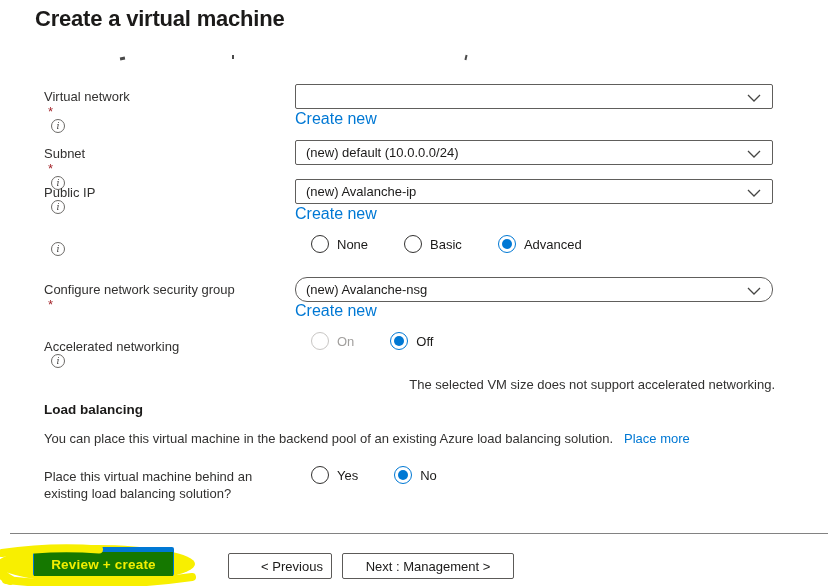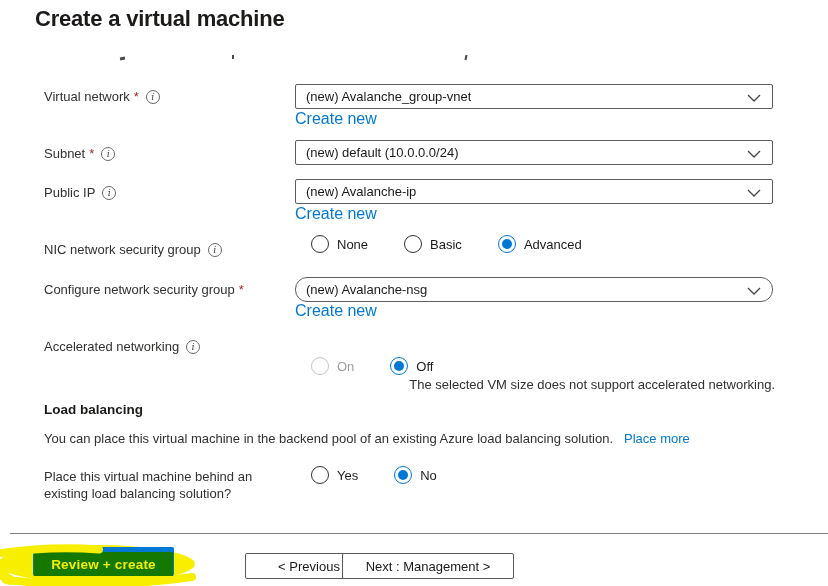--- a/index.html
+++ b/index.html
@@ -4,21 +4,21 @@
 <style>
   * { margin:0; padding:0; box-sizing:border-box; }
   html,body { background:#fff; }
   body { width:828px; height:586px; font-family:"Liberation Sans",sans-serif; }
   .page { position:relative; width:828px; height:586px; background:#fff; color:#323130; overflow:hidden; }
 
   .title { position:absolute; left:35px; top:6px; font-size:22px; font-weight:700; color:#1b1a19; letter-spacing:-0.2px; }
 
   .remnant { position:absolute; background:#4a4a4a; }
 
-  .flabel { position:absolute; left:44px; font-size:13px; color:#323130; display:flex; align-items:center; white-space:nowrap; }
+  .flabel { position:absolute; left:44px; font-size:13px; color:#323130; display:flex; align-items:flex-start; white-space:nowrap;flex-direction:column; }
   .req { color:#a4262c; margin-left:4px; font-size:13px; }
   .info { display:inline-flex; width:14px; height:14px; border:1px solid #6b6966; border-radius:50%;
           font-size:9.5px; line-height:1; align-items:center; justify-content:center; color:#494847;
           font-family:"DejaVu Serif",serif; font-style:italic; margin-left:7px; flex:none; cursor:default; }
 
   .select { position:absolute; left:295px; width:478px; height:25px; border:1px solid #605e5c; border-radius:2px;
             background:#fff; display:flex; align-items:center; padding:0 32px 0 10px; font-size:13px;
             color:#1b1a19; cursor:pointer; }
   .select .chev { position:absolute; right:11px; top:9px; }
   .select-text { overflow:hidden; white-space:nowrap; }
@@ -38,21 +38,21 @@
   .section-h { position:absolute; left:44px; top:402px; font-size:13.5px; font-weight:700; color:#1b1a19; }
   .desc { position:absolute; left:44px; top:431px; font-size:13px; color:#323130; white-space:nowrap; }
   .desc a { color:#0078d4; text-decoration:none; margin-left:11px; cursor:pointer; }
 
   .question { position:absolute; left:44px; top:468px; width:250px; font-size:13px; line-height:17px; color:#323130; }
 
   .divider { position:absolute; left:10px; right:0; top:533px; border-top:1px solid #828282; }
 
   .btn { position:absolute; top:553px; height:26px; background:#fff; border:1px solid #5c5a58; border-radius:2px;
          font-size:13px; color:#1b1a19; font-family:"Liberation Sans",sans-serif; cursor:pointer; }
-  .btn-prev { left:245px; width:104px;padding-left:24px; }
+  .btn-prev { left:228px; width:104px;padding-left:24px; }
   .btn-next { left:342px; width:172px; }
 
   .annot-wrap { position:absolute; left:0; top:540px; width:210px; height:46px; cursor:pointer; }
   .annot-svg { position:absolute; left:0; top:0; width:210px; height:46px; }
   .annot-text { position:absolute; left:33px; top:13px; width:141px; height:23px; line-height:23px; text-align:center;
                 font-weight:700; font-size:13.5px; color:#f2ee00; letter-spacing:0.2px; }
 </style>
 </head>
 <body>
 
@@ -63,21 +63,20 @@
   <div class="remnant" style="left:120px;top:57px;width:5px;height:3px;transform:rotate(-10deg);"></div>
   <div class="remnant" style="left:232px;top:55px;width:2px;height:4px;"></div>
   <div class="remnant" style="left:465px;top:55px;width:2px;height:5px;transform:rotate(14deg);"></div>
 
   <div class="flabel" style="top:89px;">
     <span>Virtual network</span>
       <span class="req">*</span>
       <span class="info">i</span>
   </div>
   <div class="select" style="top:84px;">
-    <span class="select-text">(new) Avalanche_group-vnet</span>
     <svg class="chev" width="14" height="8" viewBox="0 0 14 8">
         <polyline points="1,1 7,7 13,1" fill="none" stroke="#464644" stroke-width="1.3"></polyline>
       </svg>
   </div>
   <a class="createnew" style="top:110px;">Create new</a>
 
   <div class="flabel" style="top:146px;">
     <span>Subnet</span>
       <span class="req">*</span>
       <span class="info">i</span>
@@ -95,21 +94,20 @@
   </div>
   <div class="select" style="top:179px;">
     <span class="select-text">(new) Avalanche-ip</span>
     <svg class="chev" width="14" height="8" viewBox="0 0 14 8">
         <polyline points="1,1 7,7 13,1" fill="none" stroke="#464644" stroke-width="1.3"></polyline>
       </svg>
   </div>
   <a class="createnew" style="top:205px;">Create new</a>
 
   <div class="flabel" style="top:242px;">
-    <span>NIC network security group</span>
       <span class="info">i</span>
   </div>
   <div class="rgroup" style="top:235px;">
     <label class="radio">
       <span class="rb"></span>
       <span>None</span>
     </label>
     <label class="radio">
       <span class="rb"></span>
       <span>Basic</span>
@@ -129,21 +127,21 @@
     <svg class="chev" width="14" height="8" viewBox="0 0 14 8">
         <polyline points="1,1 7,7 13,1" fill="none" stroke="#464644" stroke-width="1.3"></polyline>
       </svg>
   </div>
   <a class="createnew" style="top:302px;">Create new</a>
 
   <div class="flabel" style="top:339px;">
     <span>Accelerated networking</span>
       <span class="info">i</span>
   </div>
-  <div class="rgroup" style="top:332px;margin-top:25px;">
+  <div class="rgroup" style="top:332px;">
     <label class="radio disabled">
       <span class="rb"></span>
       <span>On</span>
     </label>
     <label class="radio selected">
       <span class="rb"></span>
       <span>Off</span>
     </label>
   </div>
   <div class="note">The selected VM size does not support accelerated networking.</div>

